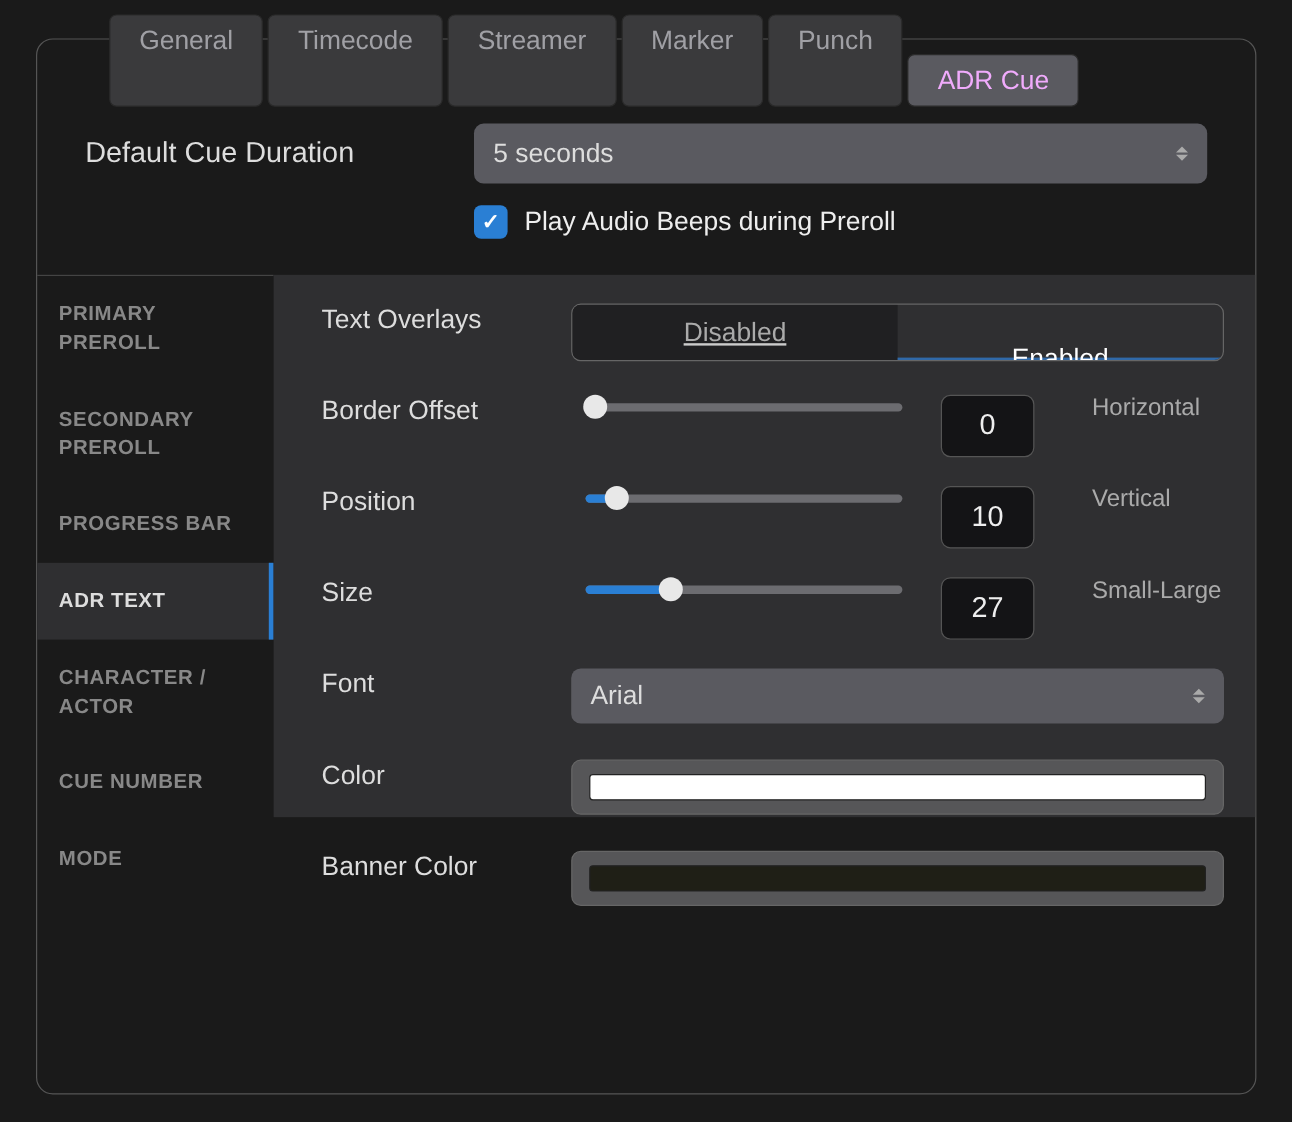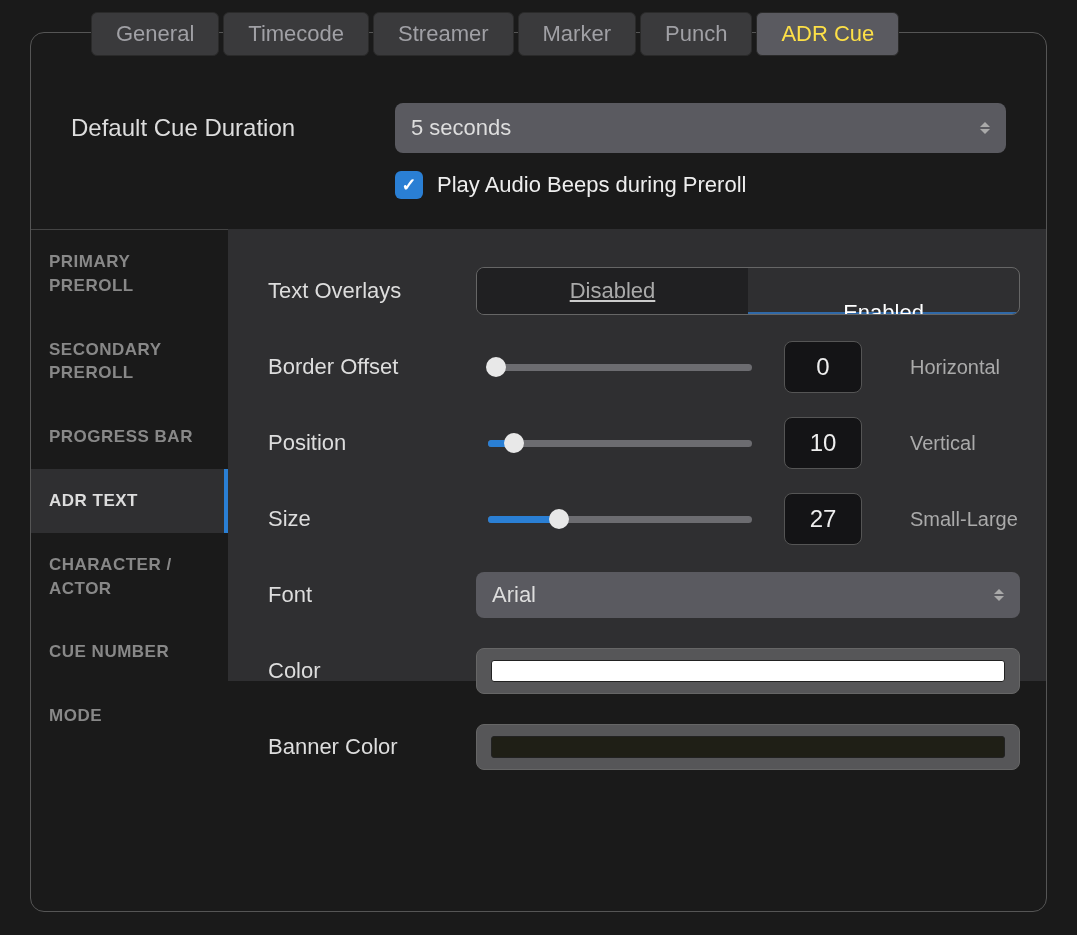--- a/index.html
+++ b/index.html
@@ -30,21 +30,22 @@
     background: #3a3a3c;
     color: #a0a0a5;
     font-size: 22px;
     padding: 8px 24px;
     border-radius: 6px;
     cursor: pointer;
     border: 1px solid #2a2a2a;
   }
   .tab.active {
     background: #5a5a60;
-    color: #fde047;
+    color: #f0abfc;
+    margin-top: 33px;
   }
   .content {
     padding: 70px 0 0 0;
   }
   .row-top {
     display: flex;
     align-items: center;
     padding: 0 40px;
     gap: 24px;
   }
@@ -124,21 +125,20 @@
     color: #ddd;
     border-right: 4px solid #2a7fd4;
   }
   .detail {
     flex: 1;
     background: #2f2f31;
     padding: 24px 26px 24px 40px;
   }
   .drow {
     display: flex;
-    align-items: center;
     min-height: 76px;
   }
   .dlabel {
     width: 208px;
     font-size: 22px;
     color: #ddd;
   }
   .segmented {
     display: flex;
     flex: 1;

